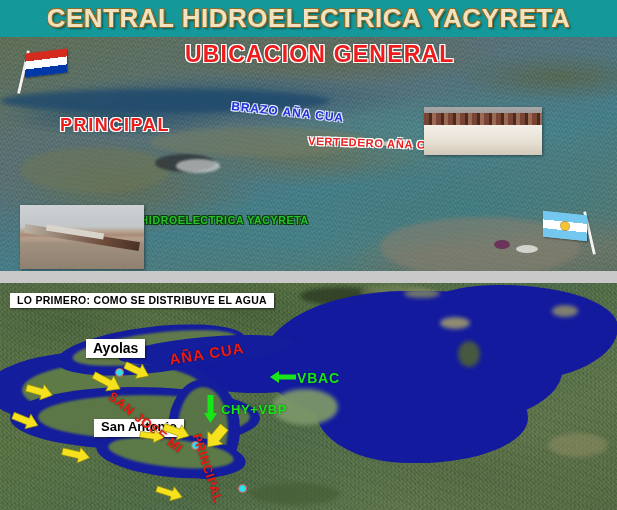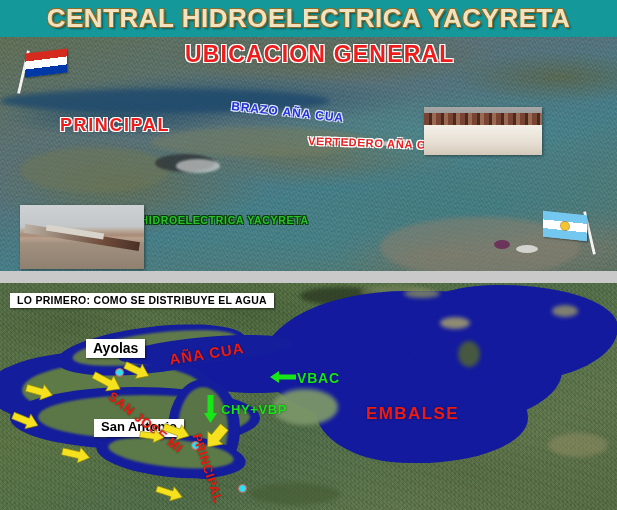--- a/index.html
+++ b/index.html
@@ -259,22 +259,20 @@
 
     <div class="lbl lbl-red-plain" style="left:169px;top:63px;font-size:15px;letter-spacing:1px;transform:rotate(-9deg);
                 text-shadow:0 0 2px rgba(0,0,0,.55);">AÑA CUA</div>
 
     <div class="lbl lbl-red-plain" style="left:110px;top:105px;font-size:13px;letter-spacing:.6px;transform:rotate(38deg);transform-origin:left center;
                 text-shadow:0 0 2px rgba(0,0,0,.55);">SAN JOSE MI</div>
 
     <div class="lbl lbl-red-plain" style="left:196px;top:145px;font-size:12.5px;letter-spacing:.6px;transform:rotate(72deg);transform-origin:left center;
                 text-shadow:0 0 2px rgba(0,0,0,.55);">PRINCIPAL</div>
 
-    <div class="lbl lbl-red-plain" style="left:366px;top:122px;font-size:17px;letter-spacing:1.4px;
-                text-shadow:0 0 3px rgba(0,0,0,.4);">EMBALSE</div>
 
     <div class="lbl lbl-green-plain" style="left:297px;top:88px;font-size:14px;letter-spacing:.8px;text-shadow:0 0 2px rgba(0,0,0,.6);">VBAC</div>
     <div class="arrow" style="left:270px;top:87px;width:26px;height:14px;">
       <svg width="26" height="14" viewBox="0 0 26 14">
         <path d="M0,7 L9,1 L9,4.5 L26,4.5 L26,9.5 L9,9.5 L9,13 Z" fill="#17E617"></path>
       </svg>
     </div>
 
     <div class="lbl lbl-green-plain" style="left:221px;top:120px;font-size:13px;letter-spacing:.6px;text-shadow:0 0 2px rgba(0,0,0,.6);">CHY+VBP</div>
     <div class="arrow" style="left:203px;top:112px;width:15px;height:28px;">

